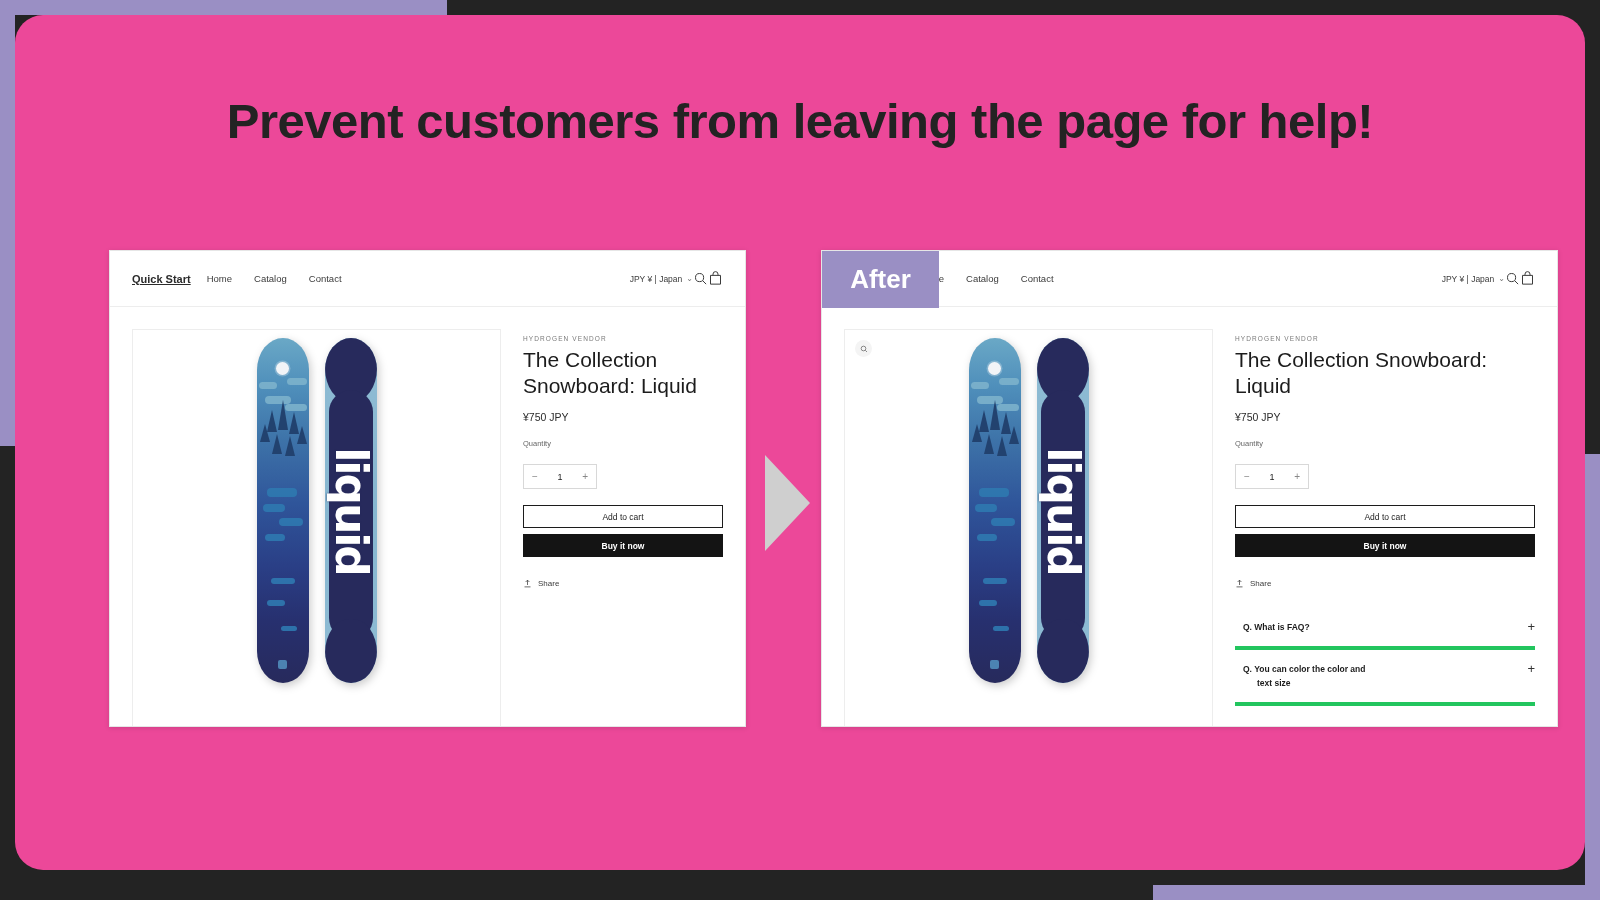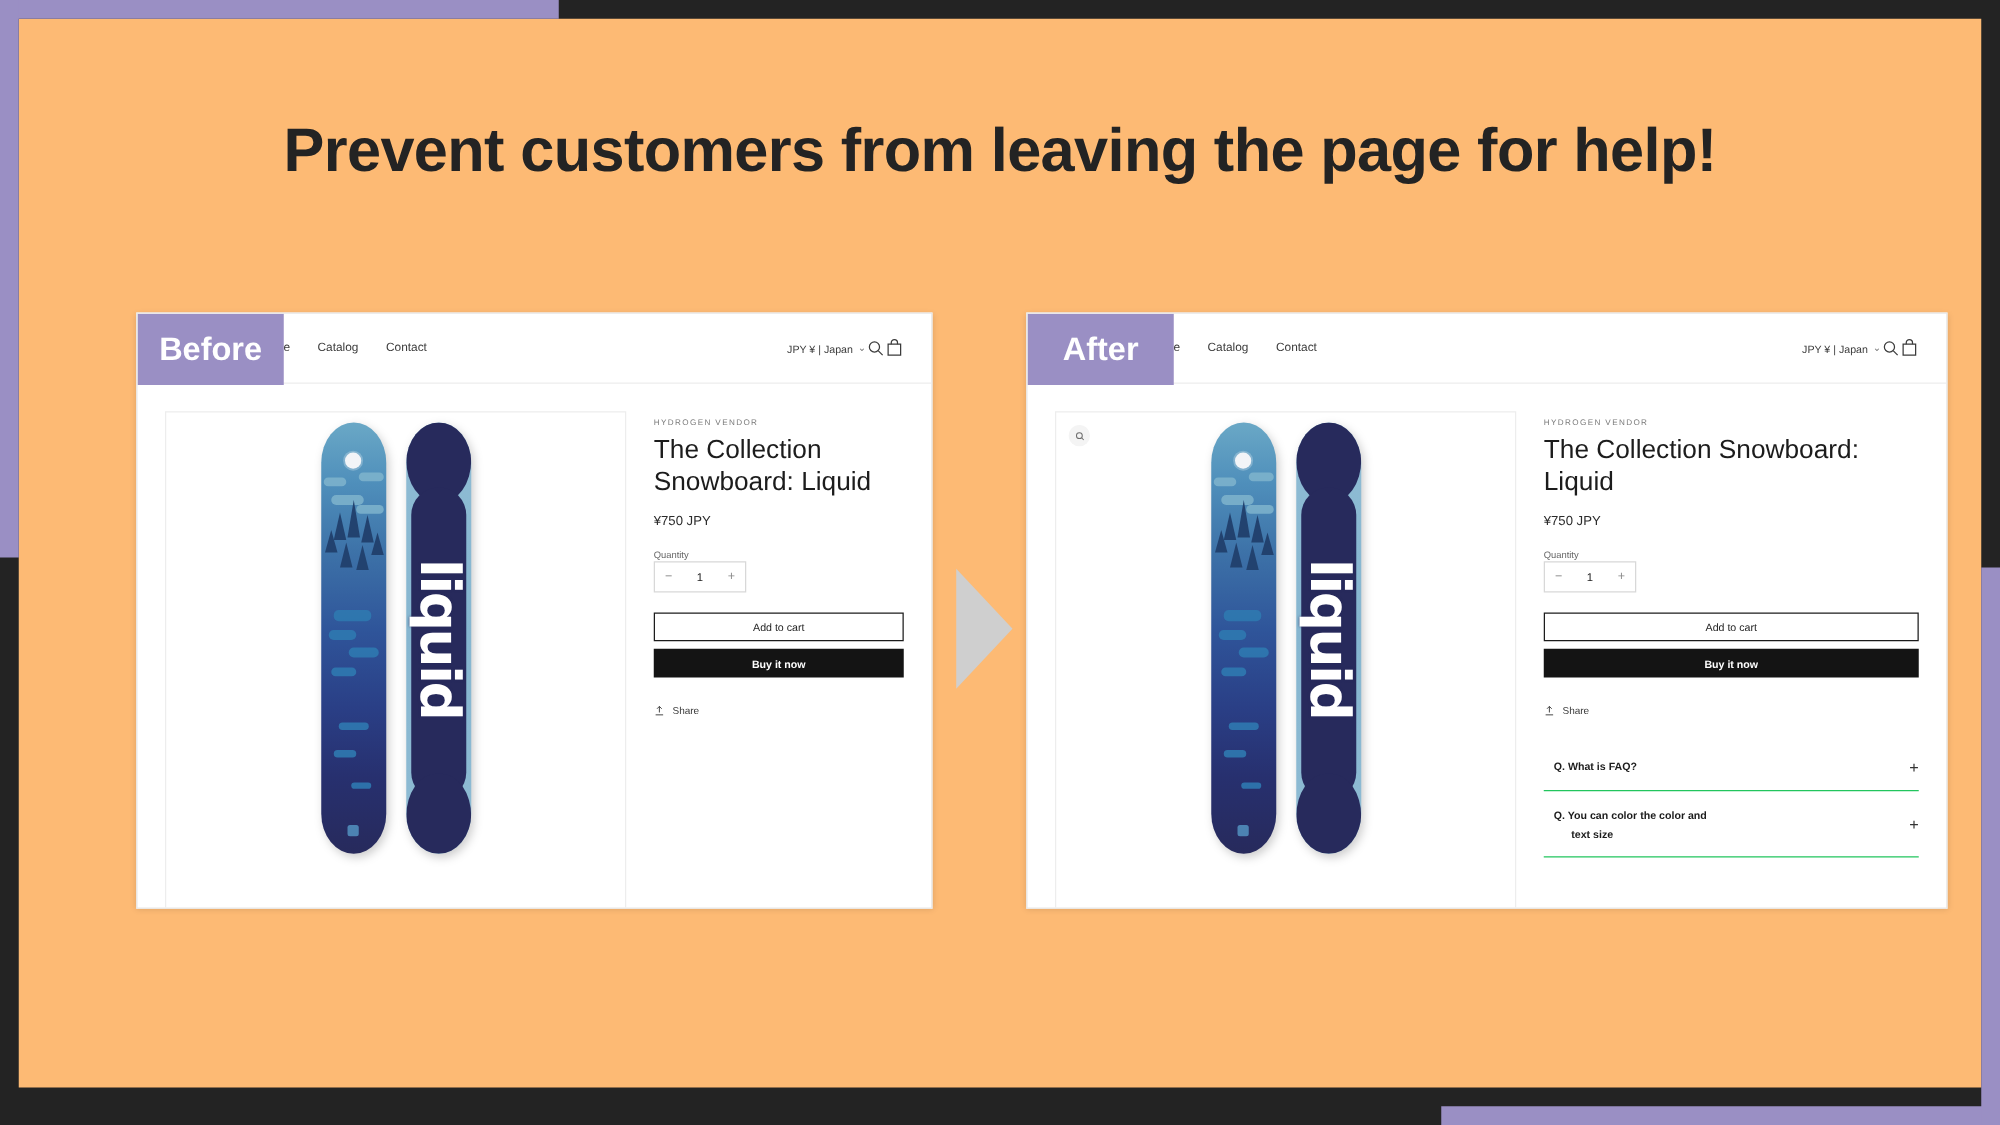--- a/index.html
+++ b/index.html
@@ -24,21 +24,21 @@
     position: absolute; right: 0; bottom: 0; width: 447px; height: 15px;
     background: #9a8fc4; z-index: 3;
   }
   .band-right {
     position: absolute; right: 0; bottom: 0; width: 15px; height: 446px;
     background: #9a8fc4; z-index: 3;
   }
   .stage {
     position: absolute; left: 15px; top: 15px;
     width: 1570px; height: 855px;
-    background: #fdba74; z-index: 2;
+    background: #ec4899; z-index: 2; border-radius: 28px;
   }
 
   
   .headline {
     position: absolute; left: 0; top: 78px; width: 1570px;
     text-align: center;
     font-size: 49px; font-weight: bold;
     color: #232323;
     letter-spacing: -0.5px;
   }
@@ -108,21 +108,21 @@
   .info { flex: 1; padding-top: 6px; }
   .vendor {
     font-size: 6.5px; letter-spacing: 1.1px; color: #7a7a7a; text-transform: uppercase;
     margin-bottom: 5px;
   }
   .title {
     font-size: 21px; line-height: 1.22; color: #1c1c1c; font-weight: normal;
     margin-bottom: 13px;
   }
   .price { font-size: 10.5px; color: #2b2b2b; margin-bottom: 16px; }
-  .qty-label { font-size: 7.5px; color: #666; margin-bottom: 1px; }
+  .qty-label { font-size: 7.5px; color: #666; margin-bottom: 16px; }
   .qty-box {
     width: 74px; height: 25px; border: 1px solid #d8d8d8;
     display: flex; align-items: center; justify-content: space-between;
     padding: 0 8px; margin-bottom: 16px;
   }
   .qty-btn { font-size: 10px; color: #888; }
   .qty-val { font-size: 9px; color: #222; }
   .btn {
     width: 100%; height: 23px;
     display: flex; align-items: center; justify-content: center;
@@ -131,22 +131,22 @@
   .btn-outline { border: 1px solid #1c1c1c; background: #fff; color: #1c1c1c; text-align: right; }
   .btn-solid { background: #141414; color: #fff; font-weight: bold; }
   .share-row {
     display: flex; align-items: center; gap: 6px;
     margin-top: 22px; font-size: 8px; color: #3b3b3b;
   }
 
   
   .faq { margin-top: 20px; }
   .faq-item {
-    display: flex; align-items: center;
-    border-bottom: 1px solid #22c55e;
+    display: flex; align-items: flex-start;
+    border-bottom: 4px solid #22c55e;
     padding: 12px 0 11px 8px;
     min-height: 40px;
   }
   .faq-q {
     font-size: 8.5px; font-weight: bold; color: #1c1c1c;
     line-height: 1.7; flex: 1; padding-right: 10px;
   }
   .faq-q .l2 { display: block; padding-left: 14px; }
   .faq-plus { font-size: 13px; color: #333; font-weight: 300; line-height: 1; }
 
@@ -225,21 +225,20 @@
 <div class="band-left"></div>
 <div class="band-br"></div>
 <div class="band-right"></div>
 
 <div class="stage">
 
   <h1 class="headline">Prevent customers from leaving the page for help!</h1>
 
   <div class="panel panel-before">
 
-    <div class="badge">Before</div>
 
     <div class="shop-header">
       <span class="shop-logo">Quick Start</span>
       <nav class="nav-links">
         <span class="nav-link">Home</span>
         <span class="nav-link">Catalog</span>
         <span class="nav-link">Contact</span>
       </nav>
       <div class="header-right">
         <span class="currency">

